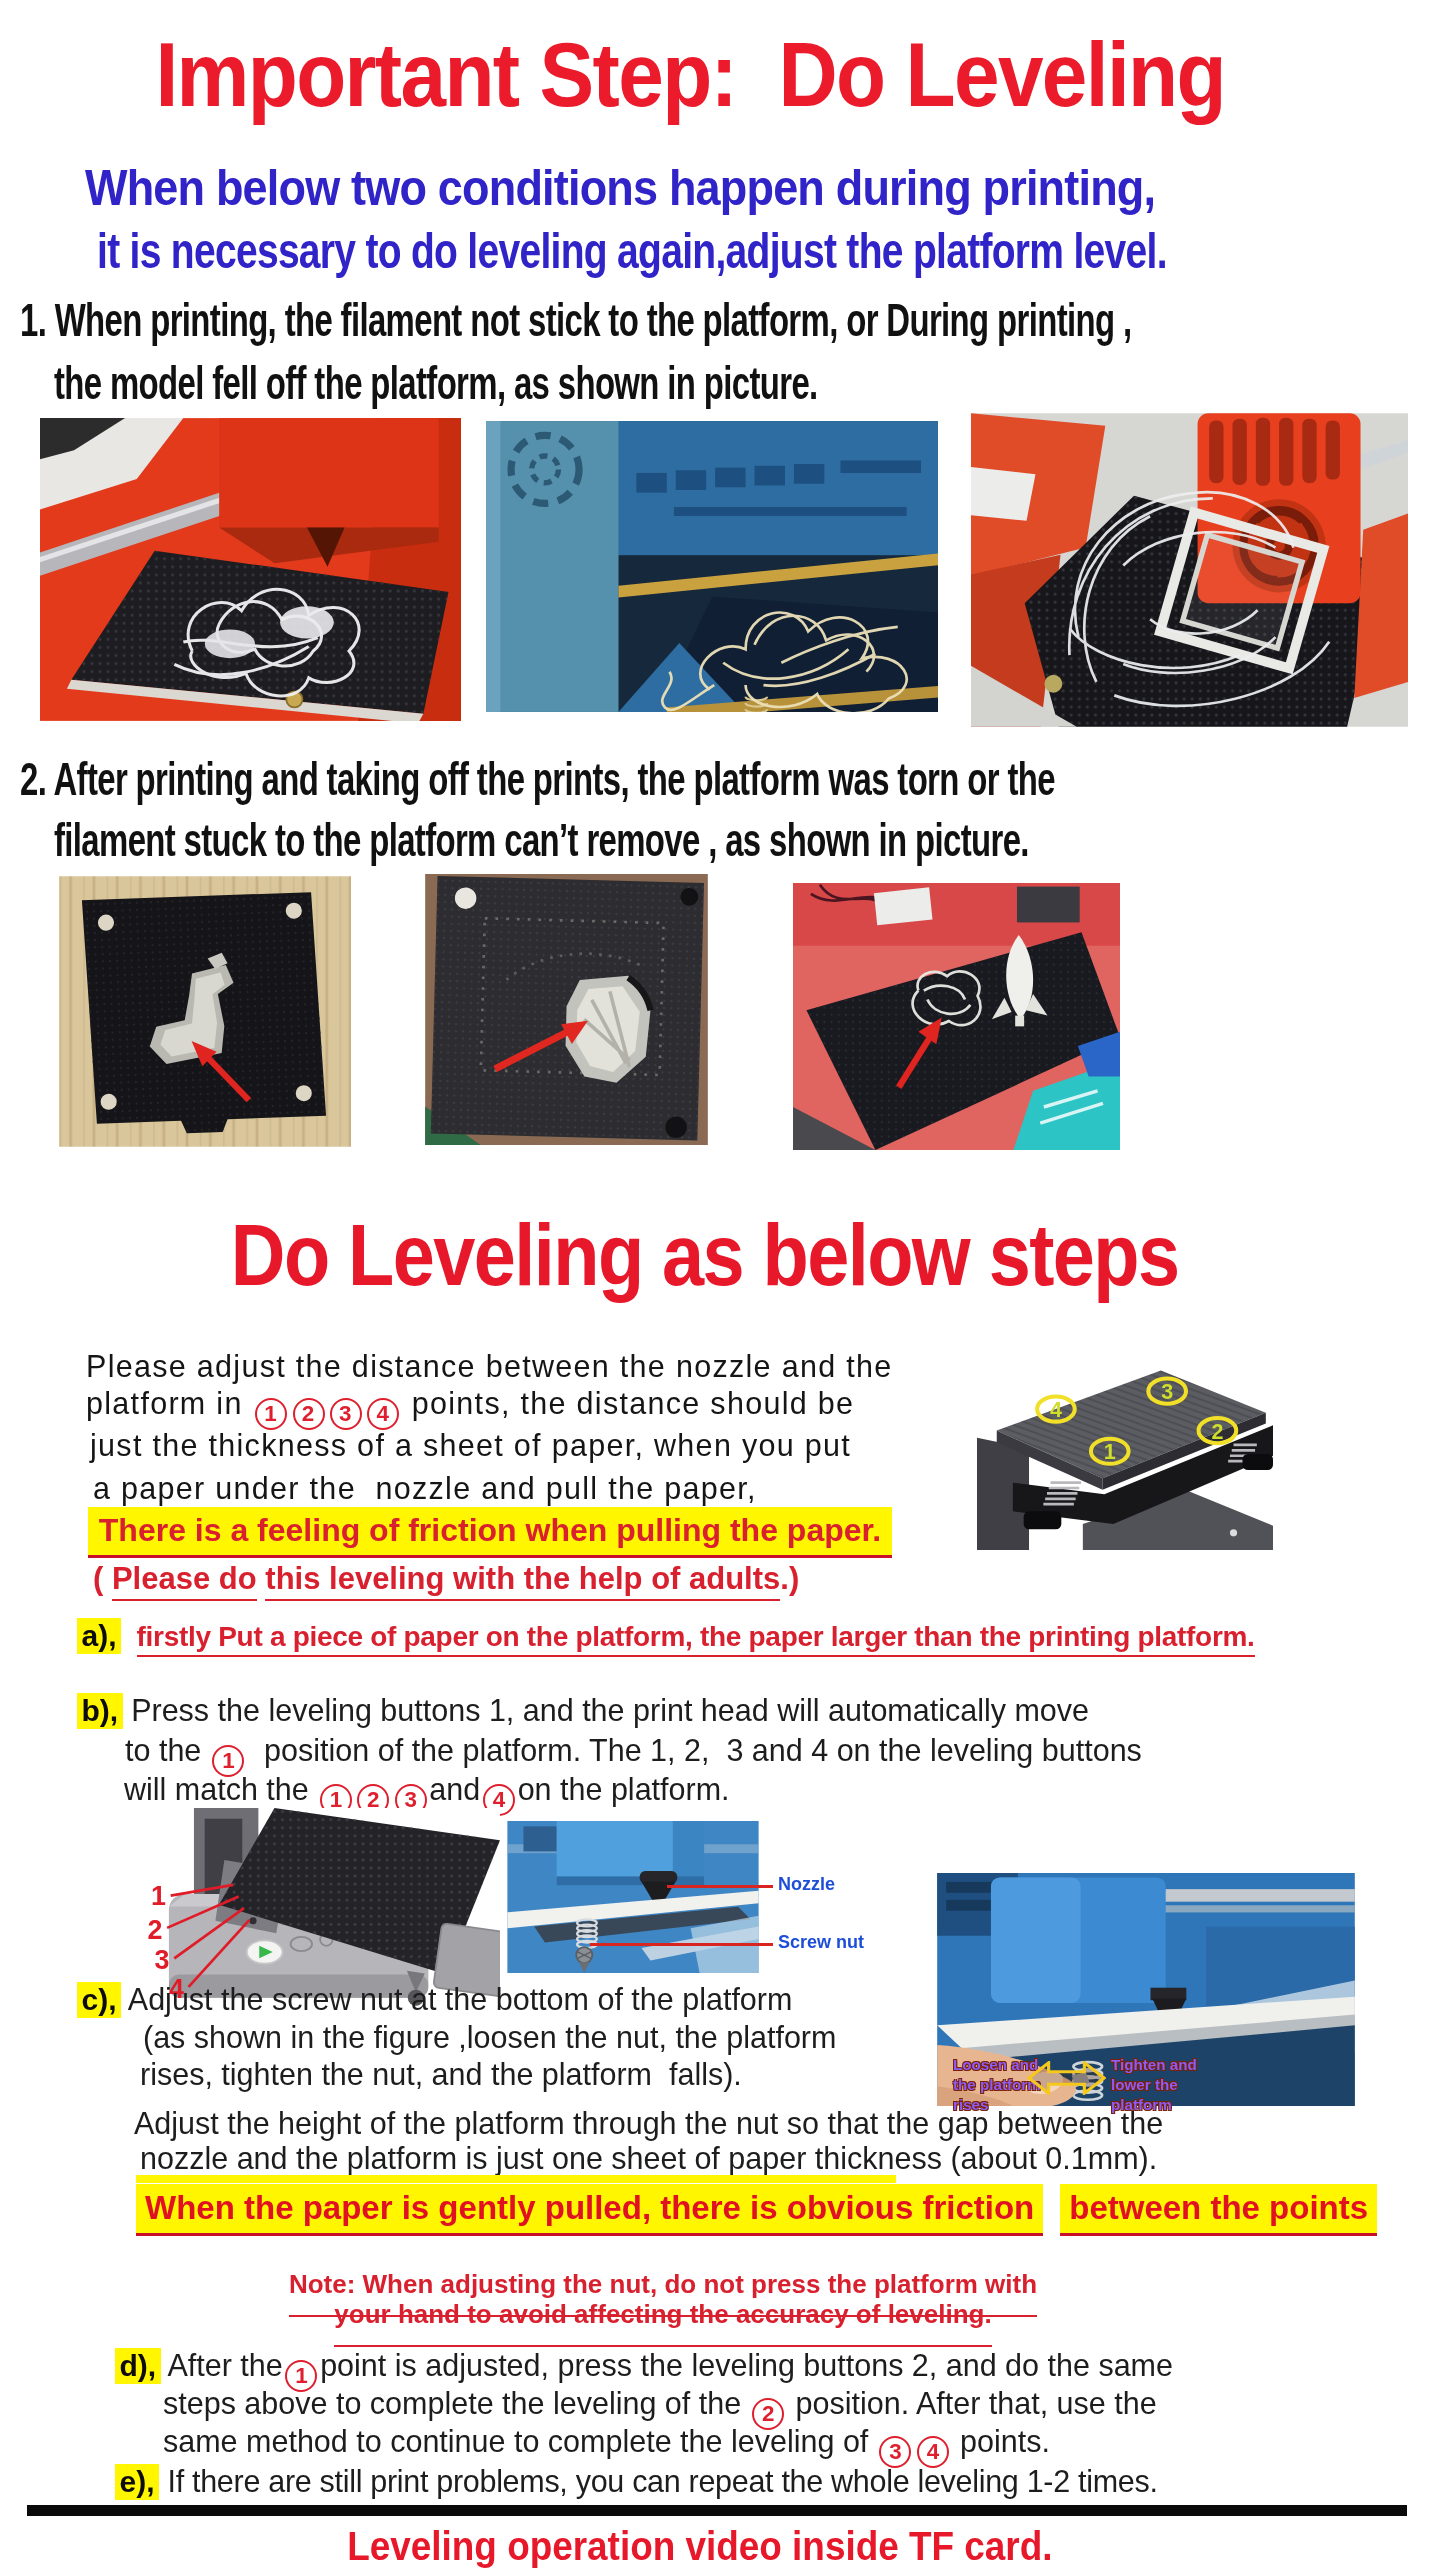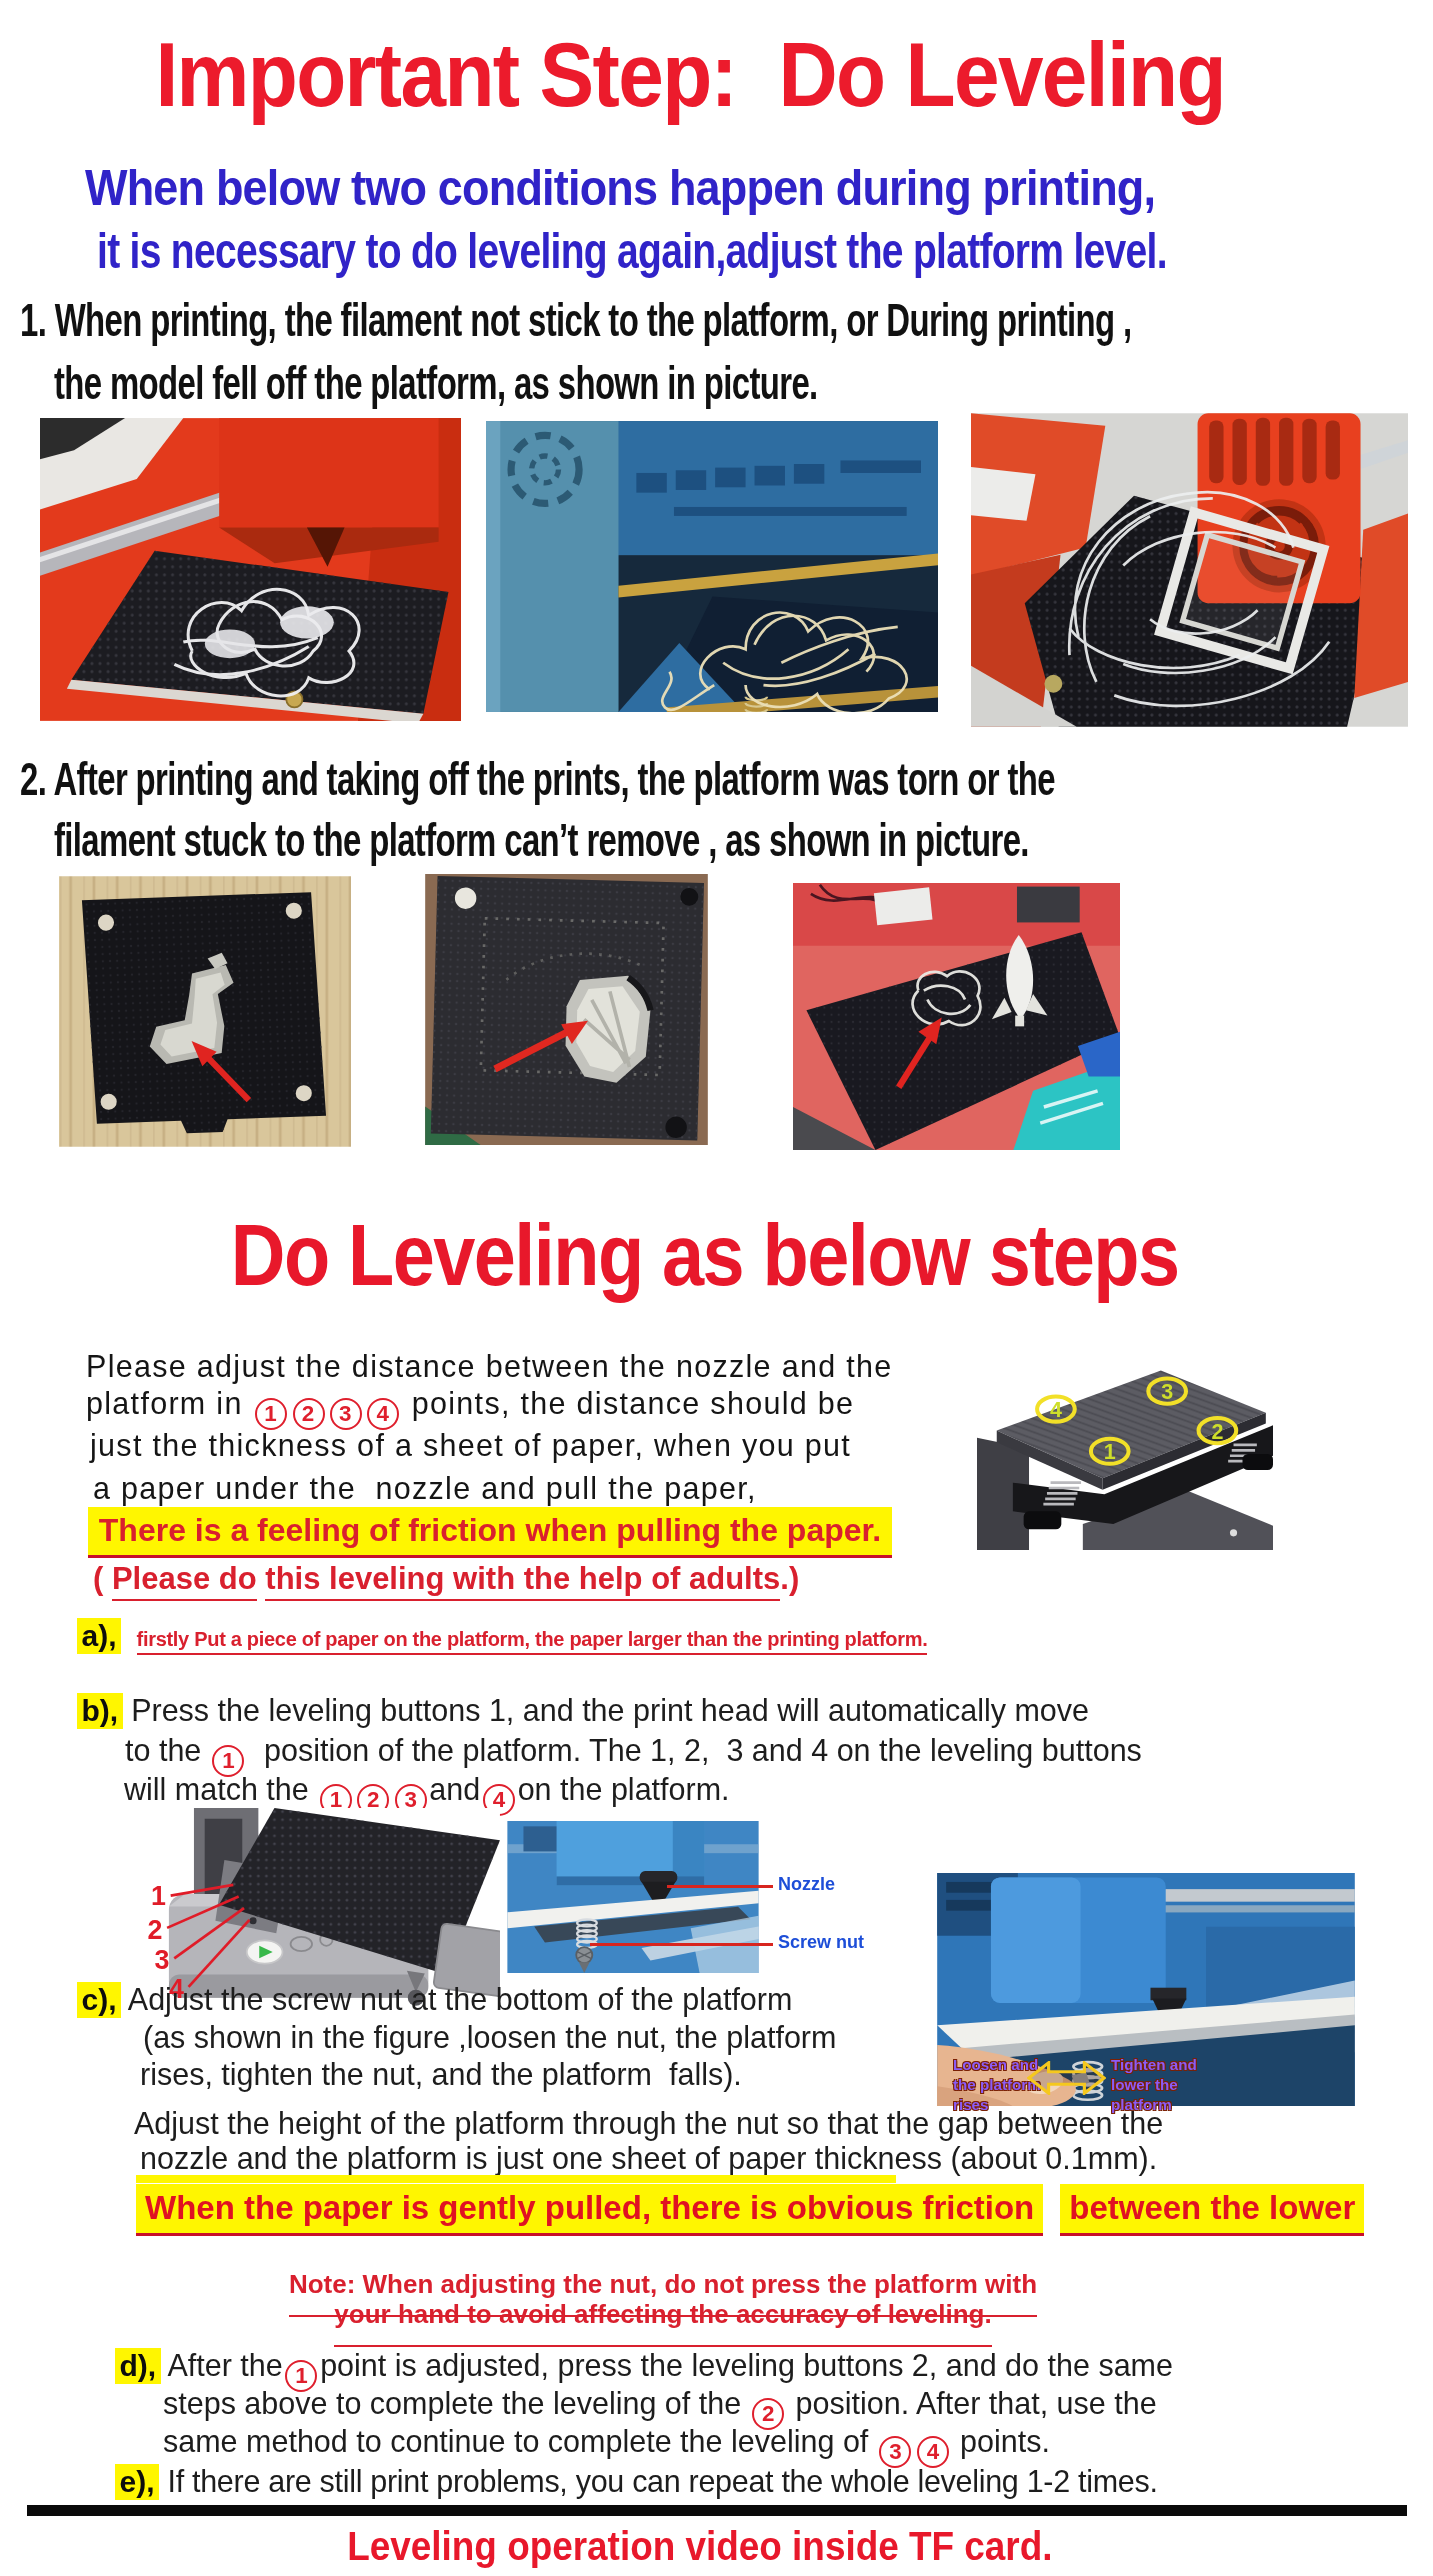--- a/index.html
+++ b/index.html
@@ -283,21 +283,21 @@
       <text x="88" y="77">4</text>
       <text x="212" y="57">3</text>
       <text x="268" y="101">2</text>
       <text x="148" y="124">1</text>
     </g>
   </svg>
 
   <div class="line" style="left:88px;top:1512px;"><span class="hlfr">There is a feeling of friction when pulling the paper.</span></div>
   <div class="line" style="left:93px;top:1561px;font-size:31px;"><span class="redtx">( </span><span class="redu">Please do</span><span class="redtx"> </span><span class="redu">this leveling with the help of adults</span><span class="redtx">.)</span></div>
 
-  <div class="line" style="left:77px;top:1618px;"><span class="chip">a),</span><span style="font-size:28px;">  </span><span class="redu" style="font-size:20px;letter-spacing:-0.3px;">firstly Put a piece of paper on the platform, the paper larger than the printing platform.</span></div>
+  <div class="line" style="left:77px;top:1618px;"><span class="chip">a),</span><span style="font-size:28px;">  </span><span class="redu" style="font-size:28px;letter-spacing:-0.3px;">firstly Put a piece of paper on the platform, the paper larger than the printing platform.</span></div>
 
   <div class="line" style="left:77px;top:1693px;"><span class="chip">b),</span><span> </span><span>Press the leveling buttons 1, and the print head will automatically move</span></div>
   <div class="line" style="left:125px;top:1733px;"><span>to the </span><span class="circ">1</span><span>  position of the platform. The 1, 2,  3 and 4 on the leveling buttons</span></div>
   <div class="line" style="left:124px;top:1772px;"><span>will match the </span><span class="circ">1</span><span class="circ">2</span><span class="circ">3</span><span>and</span><span class="circ">4</span><span>on the platform.</span></div>
 
   <svg class="abs" style="left:142px;top:1808px;" width="358" height="204" viewBox="0 0 400 228">
     <defs>
         <pattern id="d7" width="9" height="9" patternUnits="userSpaceOnUse">
           <circle cx="4" cy="4" r="1.6" fill="#42424c"></circle>
         </pattern>
@@ -410,21 +410,21 @@
 platform</div>
 
   <div class="line" style="left:77px;top:1982px;"><span class="chip">c),</span><span> </span><span>Adjust the screw nut at the bottom of the platform</span></div>
   <div class="line" style="left:143px;top:2020px;"><span>(as shown in the figure ,loosen the nut, the platform</span></div>
   <div class="line" style="left:140px;top:2057px;"><span>rises, tighten the nut, and the platform  falls).</span></div>
   <div class="line" style="left:134px;top:2106px;"><span>Adjust the height of the platform through the nut so that the gap between the</span></div>
   <div class="line" style="left:140px;top:2141px;"><span>nozzle and the platform is just one sheet of paper thickness (about 0.1mm).</span></div>
 
   <div class="abs" style="left:136px;top:2175px;width:760px;height:8px;background:#fff600;"></div>
 
-  <div class="line" style="left:136px;top:2188px;"><span class="bighl">When the paper is gently pulled, there is obvious friction</span><span>  </span><span class="bighl">between the lower</span></div>
+  <div class="line" style="left:136px;top:2188px;"><span class="bighl">When the paper is gently pulled, there is obvious friction</span><span>  </span><span class="bighl">between the points</span></div>
 
   <div class="line ctr noteln" style="left:0px;top:2269px;width:1326px;"><span class="u">Note: When adjusting the nut, do not press the platform with</span></div>
   <div class="line ctr noteln" style="left:0px;top:2299px;width:1326px;"><span class="u">your hand to avoid affecting the accuracy of leveling.</span></div>
 
   <div class="line" style="left:115px;top:2348px;"><span class="chip">d),</span><span> </span><span>After the</span><span class="circ">1</span><span>point is adjusted, press the leveling buttons 2, and do the same</span></div>
   <div class="line" style="left:163px;top:2386px;"><span>steps above to complete the leveling of the </span><span class="circ">2</span><span> position. After that, use the</span></div>
   <div class="line" style="left:163px;top:2424px;"><span>same method to continue to complete the leveling of </span><span class="circ">3</span><span class="circ">4</span><span> points.</span></div>
 
   <div class="line" style="left:115px;top:2464px;"><span class="chip">e),</span><span> </span><span style="letter-spacing:-0.3px;">If there are still print problems, you can repeat the whole leveling 1-2 times.</span></div>
 

